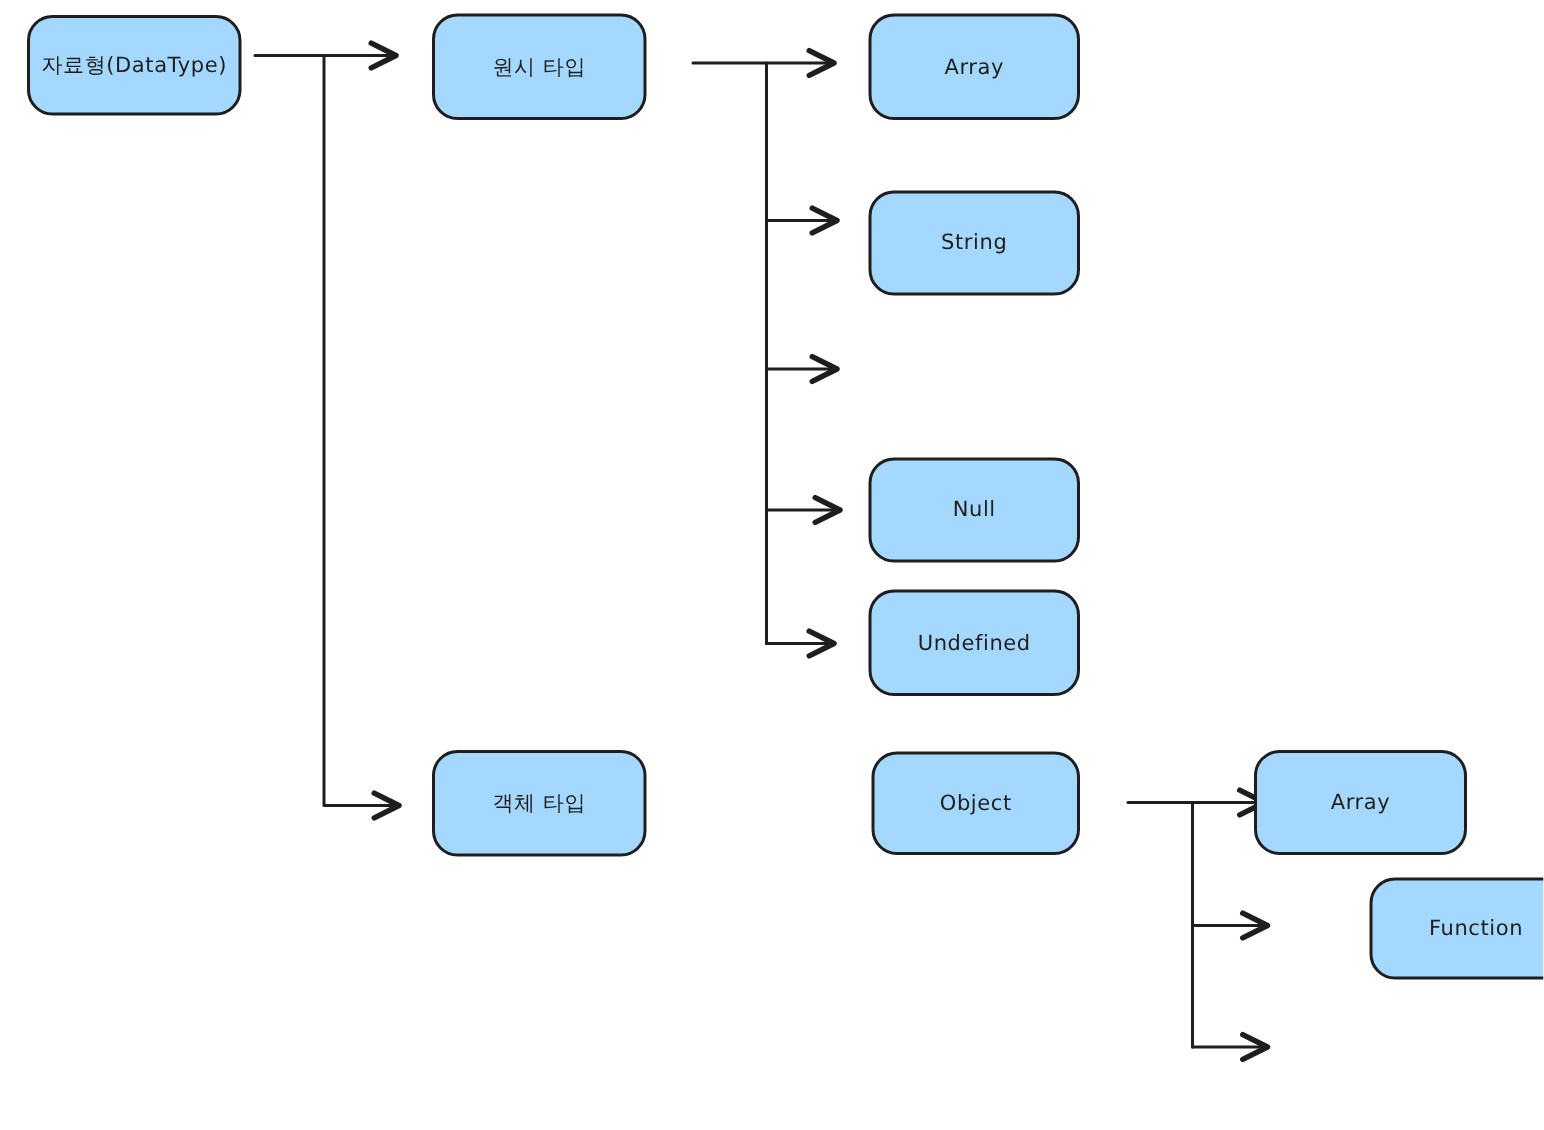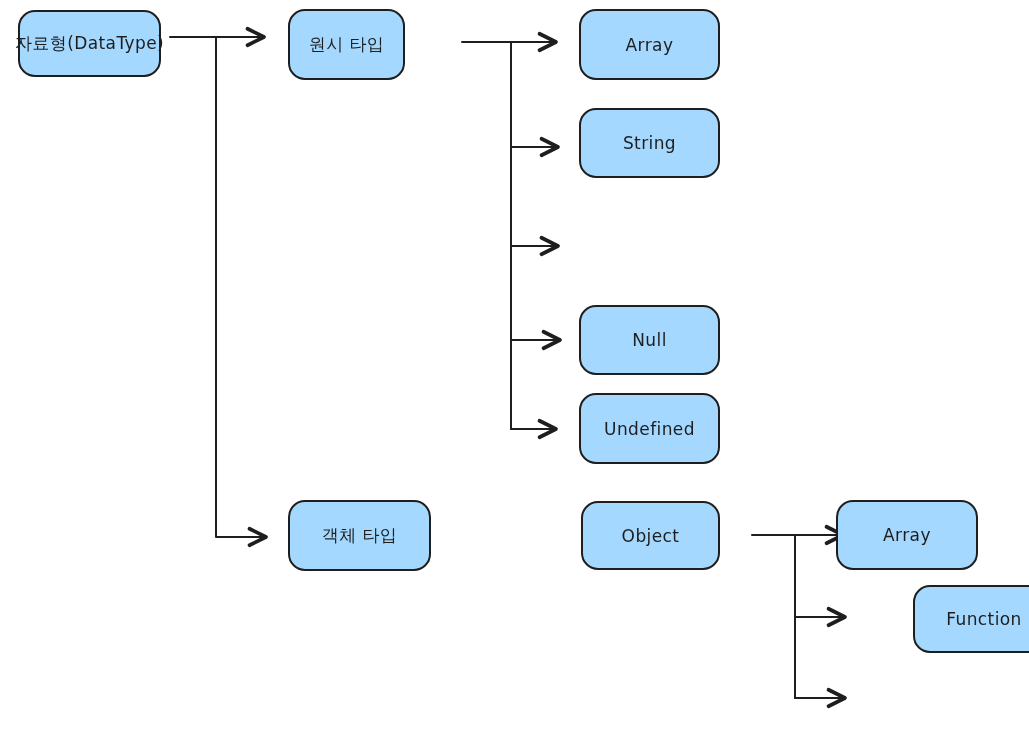--- a/index.html
+++ b/index.html
@@ -28,21 +28,21 @@
     fill: none;
     stroke-linecap: round;
     stroke-linejoin: round;
   }
   .node {
     position: absolute;
     background: #a5d8ff;
     border: 2.5px solid #1e1e1e;
     border-radius: 17px;
     color: #1e1e1e;
-    font-size: 17px;
+    font-size: 14px;
     letter-spacing: 0.4px;
     display: flex;
     align-items: center;
     justify-content: center;
     text-align: center;
     box-sizing: border-box;
     white-space: nowrap;
   }
 </style>
 </head>
@@ -71,25 +71,25 @@
 
     <path d="M752 535 L843 535" marker-end="url(#arrow)"></path>
 
     <path d="M795 535 L795 698"></path>
     <path d="M795 617 L845 617" marker-end="url(#arrow)"></path>
     <path d="M795 698 L845 698" marker-end="url(#arrow)"></path>
   </svg>
 
   <div class="node" style="left:18px;  top:10px;  width:143px; height:67px">자료형(DataType)</div>
 
-  <div class="node" style="left:288px; top:9px;   width:117px; height:71px">원시 타입</div>
+  <div class="node" style="left:288px; top:9px;   width:143px; height:71px">원시 타입</div>
 
   <div class="node" style="left:579px; top:9px;   width:141px; height:71px">Array</div>
 
-  <div class="node" style="left:579px; top:108px; width:141px; height:70px">String</div>
+  <div class="node" style="left:579px; top:127px; width:141px; height:70px">String</div>
 
 
   <div class="node" style="left:579px; top:305px; width:141px; height:70px">Null</div>
 
   <div class="node" style="left:288px; top:500px; width:143px; height:71px">객체 타입</div>
 
   <div class="node" style="left:579px; top:393px; width:141px; height:71px">Undefined</div>
 
   <div class="node" style="left:581px; top:501px; width:139px; height:69px">Object</div>
 

